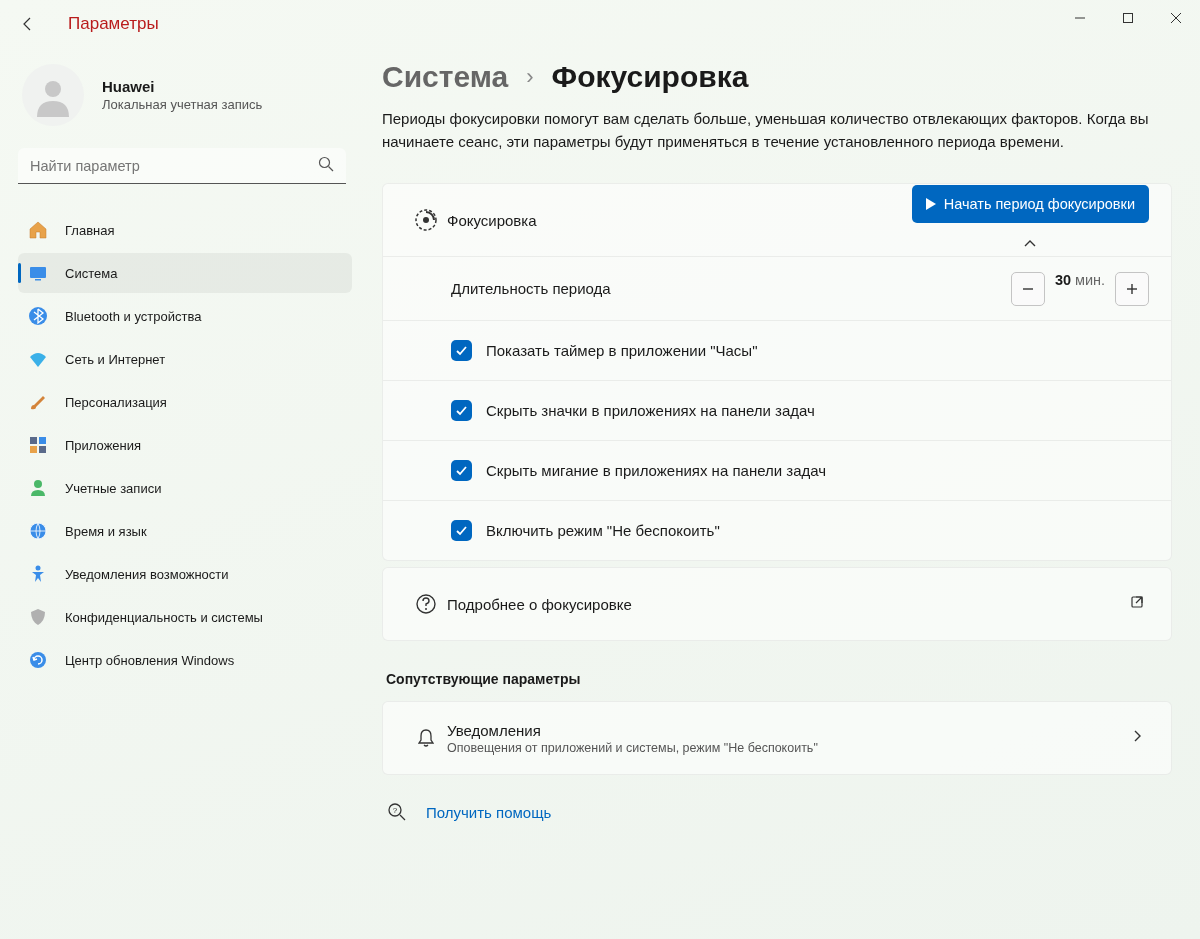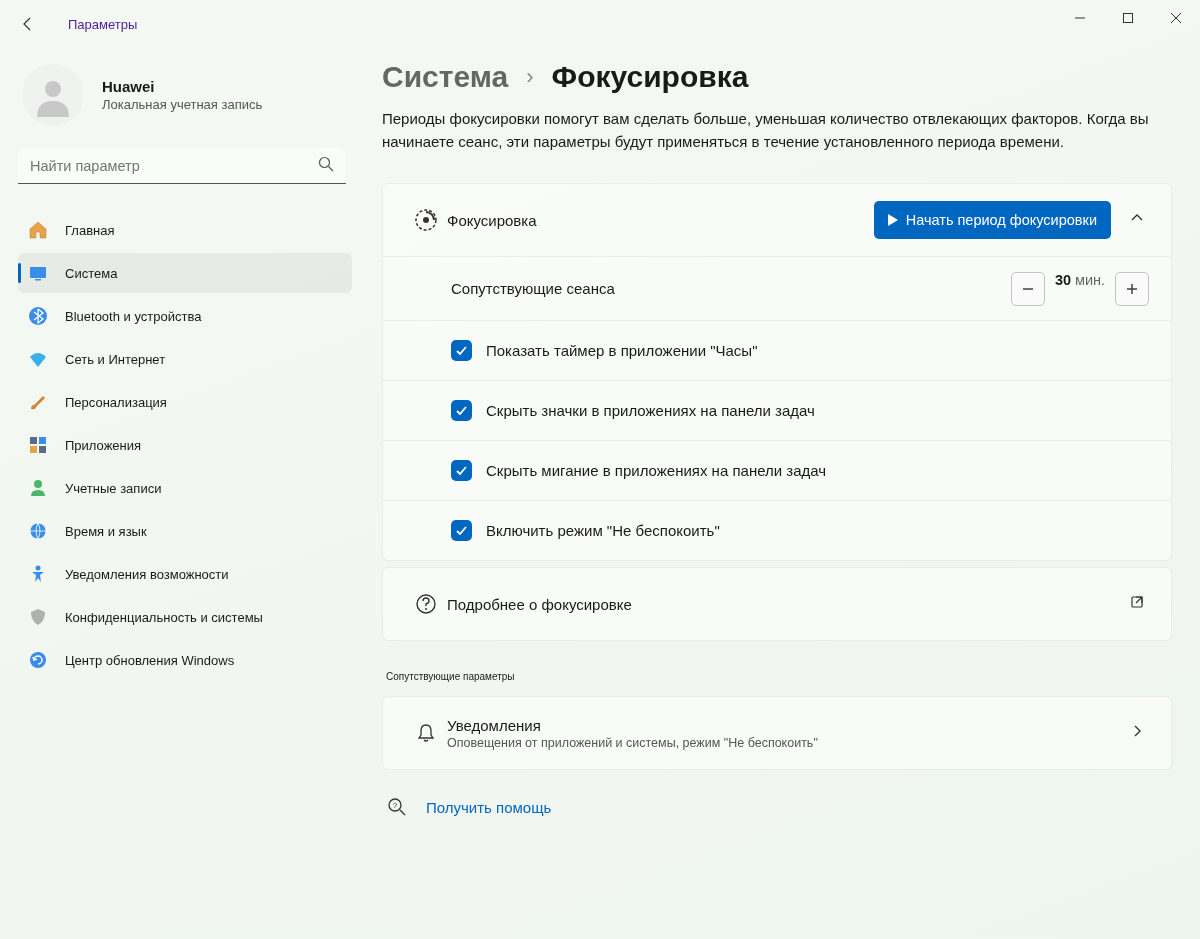--- a/index.html
+++ b/index.html
@@ -1,21 +1,21 @@
 <!DOCTYPE html>
 <html><head>
 <meta charset="utf-8">
 <style>
 * { box-sizing: border-box; margin: 0; padding: 0; font-family: "Segoe UI", -apple-system, sans-serif; }
 body { width: 1200px; height: 939px; background: linear-gradient(160deg, #f5f9f3 0%, #eef4ee 100%); overflow: hidden; color: #1a1a1a; }
 
 .titlebar { height: 48px; display: flex; align-items: center; padding-left: 20px; justify-content: space-between; }
 .titlebar-left { display: flex; align-items: center; gap: 32px; }
 .back-arrow { width: 16px; height: 16px; display: flex; align-items: center; justify-content: center; cursor: pointer; }
-.app-title { font-size: 13px; color: #4c1d95; font-weight: 500; }
+.app-title { font-size: 17px; color: #b91c1c; font-weight: 500; }
 .window-controls { display: flex; height: 48px; }
 .wc-btn { width: 48px; height: 36px; display: flex; align-items: center; justify-content: center; cursor: pointer; }
 
 .app-body { display: flex; height: calc(100% - 48px); }
 
 .sidebar { width: 364px; padding: 16px 12px 0 18px; display: flex; flex-direction: column; }
 .user-block { display: flex; align-items: center; gap: 18px; margin-bottom: 22px; padding-left: 4px; }
 .avatar { width: 62px; height: 62px; border-radius: 50%; background: #f0f2f0; display: flex; align-items: center; justify-content: center; }
 .user-name { font-size: 15px; font-weight: 600; }
 .user-sub { font-size: 13px; color: #555; margin-top: 2px; }
@@ -36,38 +36,38 @@
 .bc-sep { font-size: 22px; color: #888; }
 .bc-current { font-size: 30px; font-weight: 600; color: #1a1a1a; }
 .description { font-size: 15px; color: #1a1a1a; line-height: 1.5; margin-bottom: 30px; max-width: 780px; }
 
 .card-group { background: rgba(255,255,255,0.55); border: 1px solid rgba(0,0,0,0.06); border-radius: 6px; margin-bottom: 6px; overflow: hidden; }
 .card-row { display: flex; align-items: center; min-height: 72px; padding: 0 22px; position: relative; }
 .card-row + .card-row { border-top: 1px solid rgba(0,0,0,0.06); }
 .card-icon { width: 42px; display: flex; align-items: center; justify-content: center; flex-shrink: 0; }
 .card-title { font-size: 15px; flex: 1; }
 .card-sub { font-size: 12.5px; color: #555; margin-top: 2px; }
-.card-right { display: flex; align-items: center; gap: 14px; }
+.card-right { display: flex; align-items: center; gap: 14px; flex-direction: column; }
 
 .primary-btn { background: #0067c0; color: #fff; border: none; border-radius: 5px; height: 38px; padding: 0 14px; display: flex; align-items: center; gap: 8px; font-size: 14.5px; cursor: pointer; }
 .play-icon { width: 0; height: 0; border-left: 10px solid #fff; border-top: 6px solid transparent; border-bottom: 6px solid transparent; }
 .chev { width: 24px; text-align: center; color: #444; cursor: pointer; }
 
 .sub-row { min-height: 64px; padding-left: 68px; }
 .stepper { display: flex; gap: 0; }
 .step-btn { width: 34px; height: 34px; border: 1px solid #c4c4c4; border-radius: 5px; background: #fafafa; display: flex; align-items: center; justify-content: center; cursor: pointer; font-size: 20px; color: #333; }
 .step-val { min-width: 70px; text-align: center; font-size: 14.5px; padding: 0 6px; }
 .step-num { font-weight: 600; }
 .step-unit { color: #666; margin-left: 4px; }
 
 .check-row { min-height: 60px; padding-left: 68px; }
 .checkbox { width: 21px; height: 21px; border-radius: 5px; background: #0067c0; display: flex; align-items: center; justify-content: center; margin-right: 14px; flex-shrink: 0; cursor: pointer; }
 .check-label { font-size: 15px; }
 
-.section-title { font-size: 10px; font-weight: 400; margin: 30px 0 14px 4px; }
+.section-title { font-size: 14px; font-weight: 700; margin: 30px 0 14px 4px; }
 
 .link-row { display: flex; align-items: center; gap: 18px; margin-top: 26px; padding-left: 4px; cursor: pointer; }
 .link-text { color: #0067c0; font-size: 15px; }
 .link-icon { width: 22px; height: 22px; display: flex; align-items: center; justify-content: center; }
 </style>
 </head>
 <body>
 
 <div class="titlebar">
   <div class="titlebar-left">
@@ -244,21 +244,21 @@
           <button class="primary-btn">
             <span class="play-icon"></span>
             <span>Начать период фокусировки</span>
           </button>
           <span class="chev"><svg width="14" height="14" viewBox="0 0 14 14">
                 <path d="M2 9 L7 4 L12 9" stroke="#333" stroke-width="1.4" fill="none"></path>
               </svg></span>
         </div>
       </div>
       <div class="card-row sub-row">
-        <div class="card-title">Сопутствующие сеанса</div>
+        <div class="card-title">Длительность периода</div>
         <div class="stepper">
           <div class="step-btn">
               <svg width="14" height="14">
                 <line x1="2" y1="7" x2="12" y2="7" stroke="#333" stroke-width="1.4"></line>
               </svg>
             </div>
           <div class="step-val">
             <span class="step-num">30</span><span class="step-unit">мин.</span>
           </div>
           <div class="step-btn">

